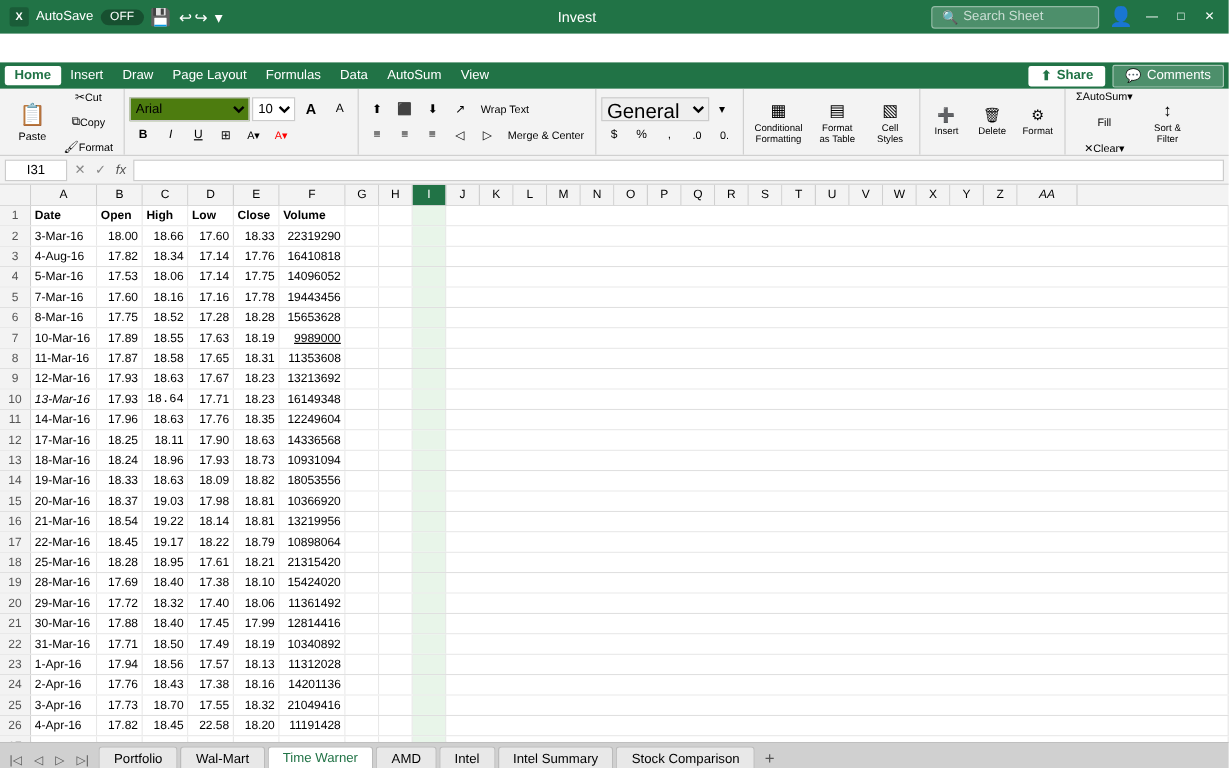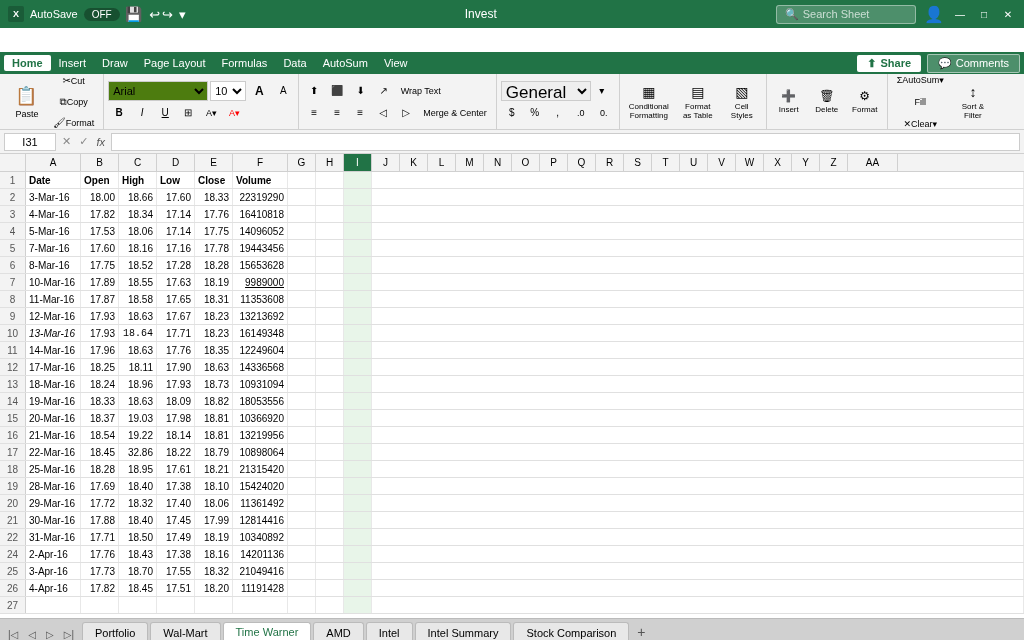--- a/index.html
+++ b/index.html
@@ -477,21 +477,21 @@
       <div class="col-header" style="width:28px;min-width:28px;">Q</div>
       <div class="col-header" style="width:28px;min-width:28px;">R</div>
       <div class="col-header" style="width:28px;min-width:28px;">S</div>
       <div class="col-header" style="width:28px;min-width:28px;">T</div>
       <div class="col-header" style="width:28px;min-width:28px;">U</div>
       <div class="col-header" style="width:28px;min-width:28px;">V</div>
       <div class="col-header" style="width:28px;min-width:28px;">W</div>
       <div class="col-header" style="width:28px;min-width:28px;">X</div>
       <div class="col-header" style="width:28px;min-width:28px;">Y</div>
       <div class="col-header" style="width:28px;min-width:28px;">Z</div>
-      <div class="col-header" style="width:50px;min-width:50px;">AA</div>
+      <div class="col-header" style="width:50px;min-width:50px;font-style:italic;">AA</div>
     </div>
 
     <div id="grid-container">
       <div id="grid">
 
         <div class="grid-row">
           <div class="row-num">1</div>
           <div class="cell header-cell" style="width:55px;">Date</div>
           <div class="cell header-cell" style="width:38px;">Open</div>
           <div class="cell header-cell" style="width:38px;">High</div>
@@ -511,21 +511,21 @@
             <div class="cell cell-right" style="width: 38px;">17.60</div>
             <div class="cell cell-right" style="width: 38px;">18.33</div>
             <div class="cell cell-right" style="width: 55px;">22319290</div>
             <div class="cell" style="width: 28px;"></div>
             <div class="cell" style="width: 28px;"></div>
             <div class="cell selected-col" style="width: 28px;"></div>
             <div class="cell" style="flex: 1 1 0%;"></div>
           </div>
           <div class="grid-row">
             <div class="row-num">3</div>
-            <div class="cell" style="width: 55px;">4-Mar-16</div>
+            <div class="cell" style="width: 55px;">4-Aug-16</div>
             <div class="cell cell-right" style="width: 38px;">17.82</div>
             <div class="cell cell-right" style="width: 38px;">18.34</div>
             <div class="cell cell-right" style="width: 38px;">17.14</div>
             <div class="cell cell-right" style="width: 38px;">17.76</div>
             <div class="cell cell-right" style="width: 55px;">16410818</div>
             <div class="cell" style="width: 28px;"></div>
             <div class="cell" style="width: 28px;"></div>
             <div class="cell selected-col" style="width: 28px;"></div>
             <div class="cell" style="flex: 1 1 0%;"></div>
           </div>
@@ -695,21 +695,21 @@
             <div class="cell cell-right" style="width: 55px;">13219956</div>
             <div class="cell" style="width: 28px;"></div>
             <div class="cell" style="width: 28px;"></div>
             <div class="cell selected-col" style="width: 28px;"></div>
             <div class="cell" style="flex: 1 1 0%;"></div>
           </div>
           <div class="grid-row">
             <div class="row-num">17</div>
             <div class="cell" style="width: 55px;">22-Mar-16</div>
             <div class="cell cell-right" style="width: 38px;">18.45</div>
-            <div class="cell cell-right" style="width: 38px;">32.86</div>
+            <div class="cell cell-right" style="width: 38px;">19.17</div>
             <div class="cell cell-right" style="width: 38px;">18.22</div>
             <div class="cell cell-right" style="width: 38px;">18.79</div>
             <div class="cell cell-right" style="width: 55px;">10898064</div>
             <div class="cell" style="width: 28px;"></div>
             <div class="cell" style="width: 28px;"></div>
             <div class="cell selected-col" style="width: 28px;"></div>
             <div class="cell" style="flex: 1 1 0%;"></div>
           </div>
           <div class="grid-row">
             <div class="row-num">18</div>
@@ -770,20 +770,33 @@
             <div class="cell cell-right" style="width: 38px;">18.50</div>
             <div class="cell cell-right" style="width: 38px;">17.49</div>
             <div class="cell cell-right" style="width: 38px;">18.19</div>
             <div class="cell cell-right" style="width: 55px;">10340892</div>
             <div class="cell" style="width: 28px;"></div>
             <div class="cell" style="width: 28px;"></div>
             <div class="cell selected-col" style="width: 28px;"></div>
             <div class="cell" style="flex: 1 1 0%;"></div>
           </div>
           <div class="grid-row">
+            <div class="row-num">23</div>
+            <div class="cell" style="width: 55px;">1-Apr-16</div>
+            <div class="cell cell-right" style="width: 38px;">17.94</div>
+            <div class="cell cell-right" style="width: 38px;">18.56</div>
+            <div class="cell cell-right" style="width: 38px;">17.57</div>
+            <div class="cell cell-right" style="width: 38px;">18.13</div>
+            <div class="cell cell-right" style="width: 55px;">11312028</div>
+            <div class="cell" style="width: 28px;"></div>
+            <div class="cell" style="width: 28px;"></div>
+            <div class="cell selected-col" style="width: 28px;"></div>
+            <div class="cell" style="flex: 1 1 0%;"></div>
+          </div>
+          <div class="grid-row">
             <div class="row-num">24</div>
             <div class="cell" style="width: 55px;">2-Apr-16</div>
             <div class="cell cell-right" style="width: 38px;">17.76</div>
             <div class="cell cell-right" style="width: 38px;">18.43</div>
             <div class="cell cell-right" style="width: 38px;">17.38</div>
             <div class="cell cell-right" style="width: 38px;">18.16</div>
             <div class="cell cell-right" style="width: 55px;">14201136</div>
             <div class="cell" style="width: 28px;"></div>
             <div class="cell" style="width: 28px;"></div>
             <div class="cell selected-col" style="width: 28px;"></div>
@@ -800,21 +813,21 @@
             <div class="cell" style="width: 28px;"></div>
             <div class="cell" style="width: 28px;"></div>
             <div class="cell selected-col" style="width: 28px;"></div>
             <div class="cell" style="flex: 1 1 0%;"></div>
           </div>
           <div class="grid-row">
             <div class="row-num">26</div>
             <div class="cell" style="width: 55px;">4-Apr-16</div>
             <div class="cell cell-right" style="width: 38px;">17.82</div>
             <div class="cell cell-right" style="width: 38px;">18.45</div>
-            <div class="cell cell-right" style="width: 38px;">17.51</div>
+            <div class="cell cell-right" style="width: 38px;">22.58</div>
             <div class="cell cell-right" style="width: 38px;">18.20</div>
             <div class="cell cell-right" style="width: 55px;">11191428</div>
             <div class="cell" style="width: 28px;"></div>
             <div class="cell" style="width: 28px;"></div>
             <div class="cell selected-col" style="width: 28px;"></div>
             <div class="cell" style="flex: 1 1 0%;"></div>
           </div>
           <div class="grid-row">
             <div class="row-num">27</div>
             <div class="cell" style="width: 55px;"></div>

